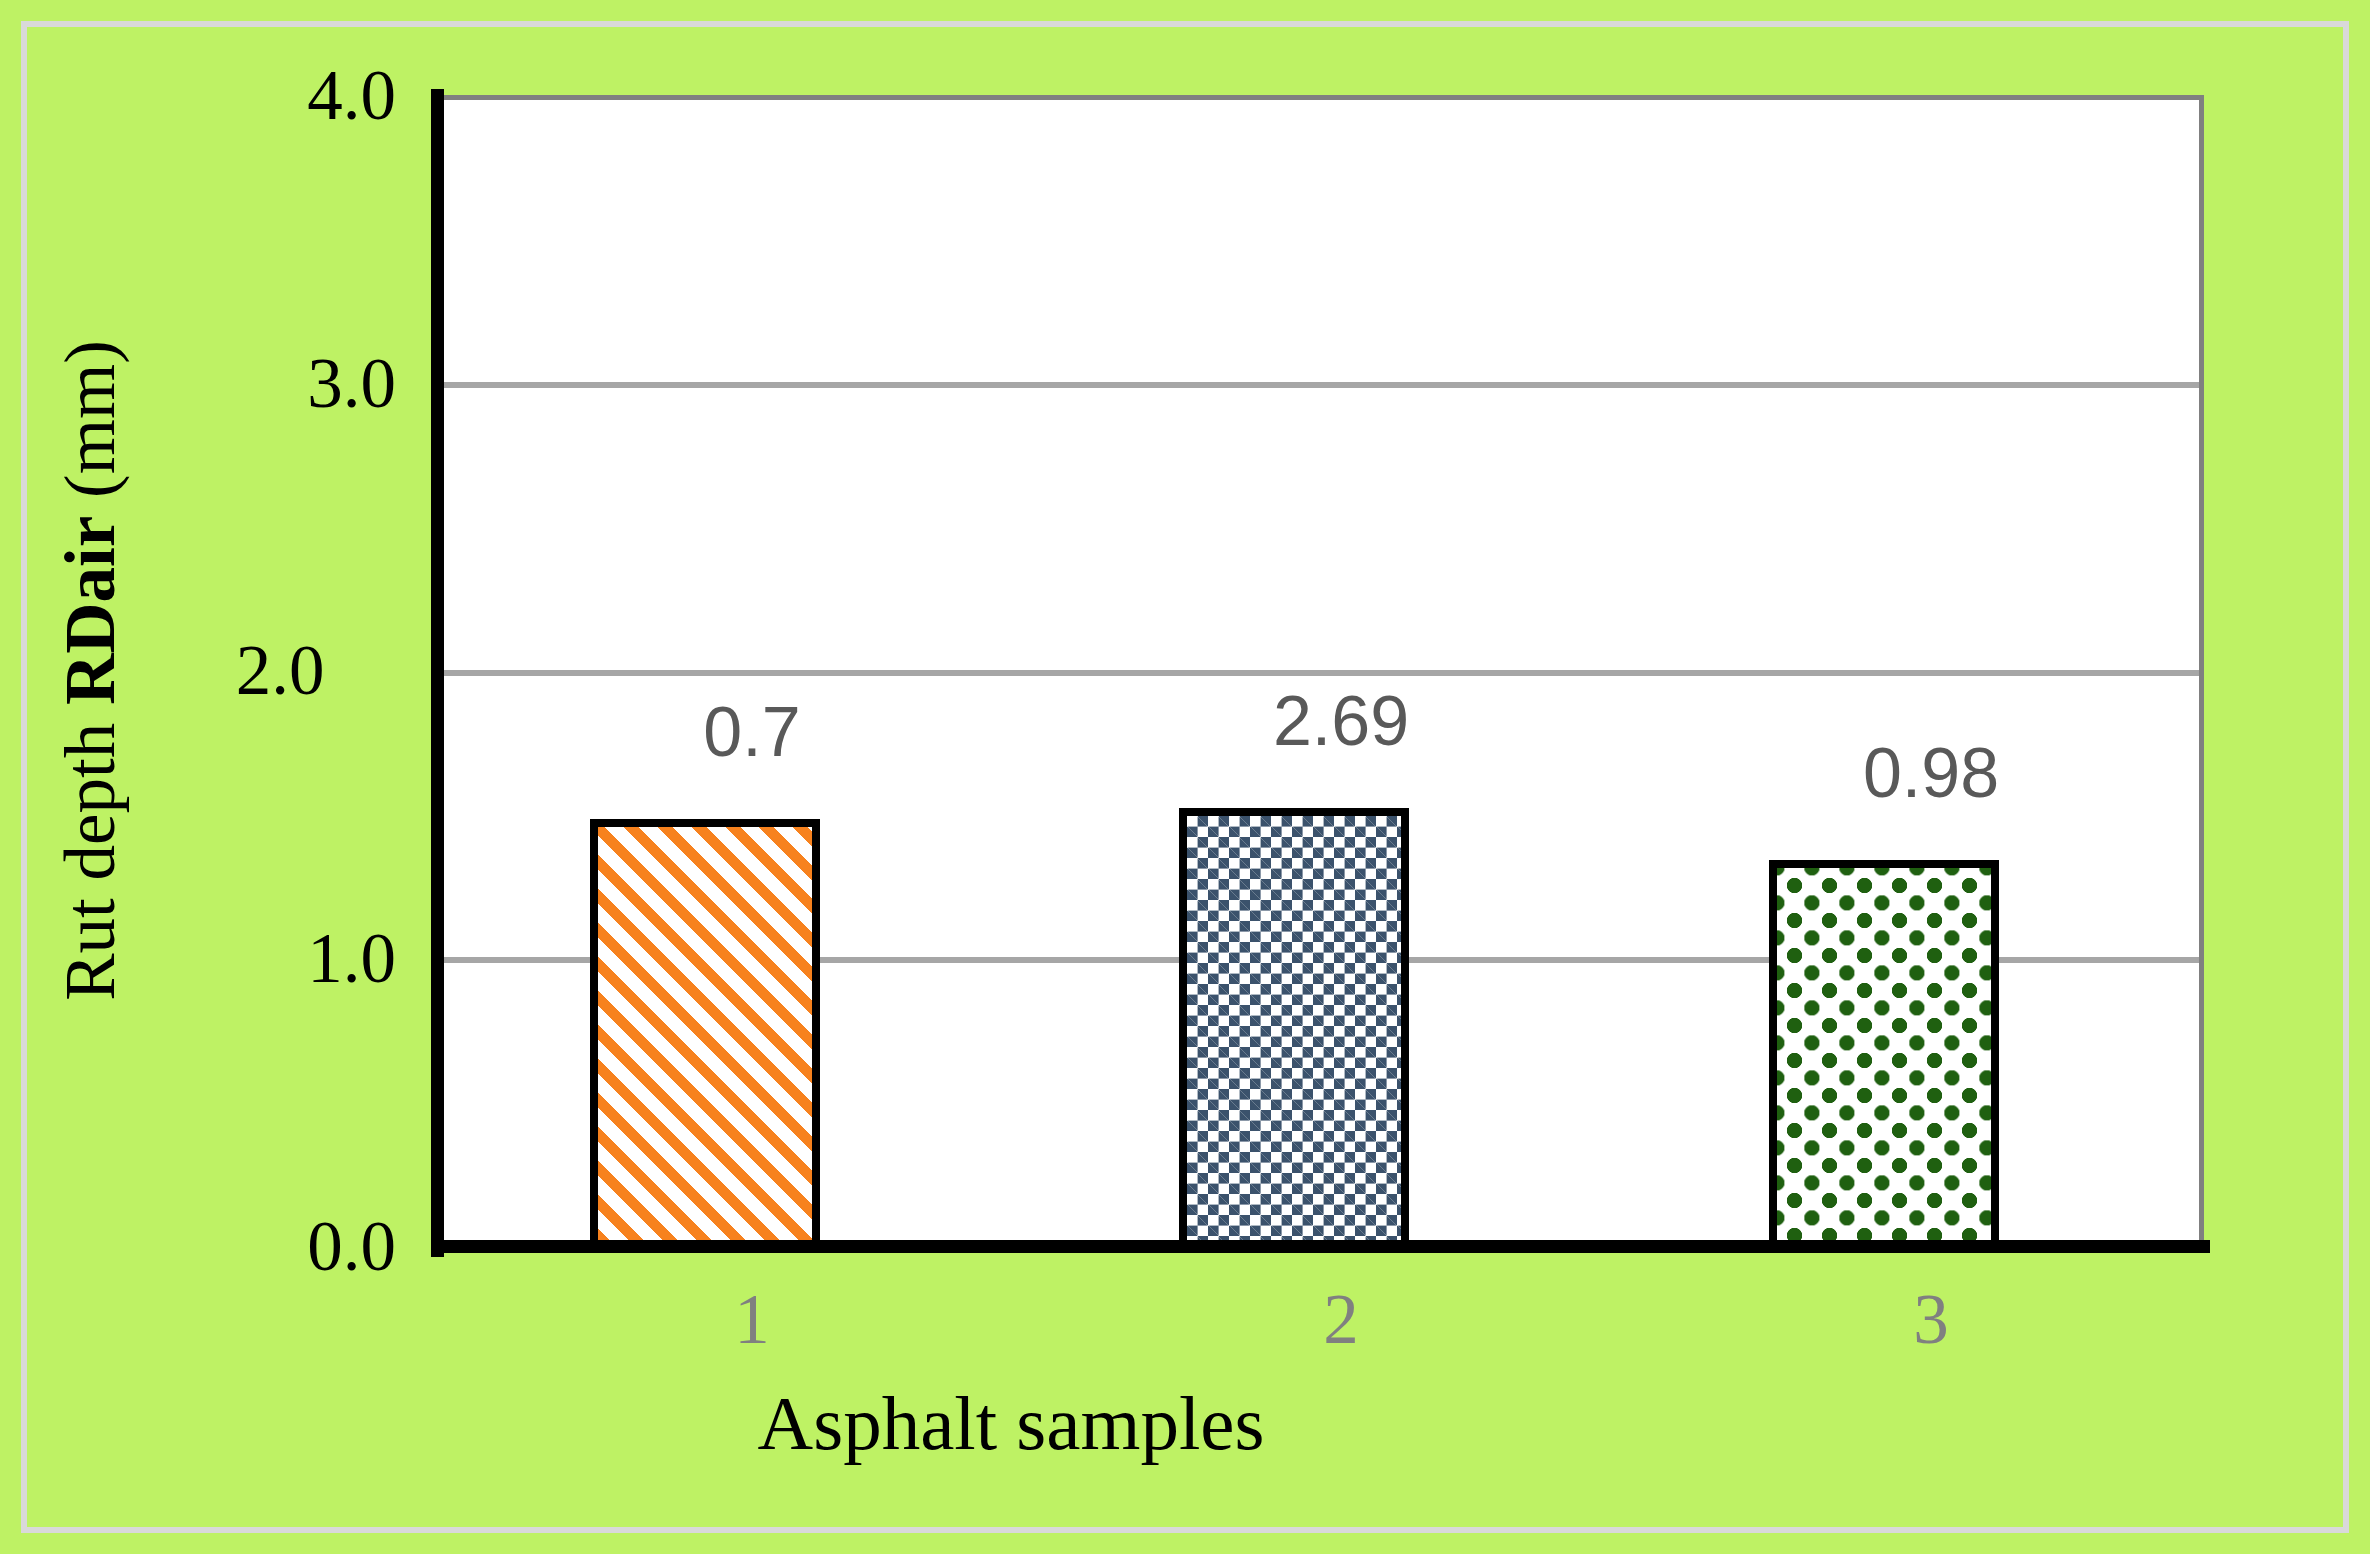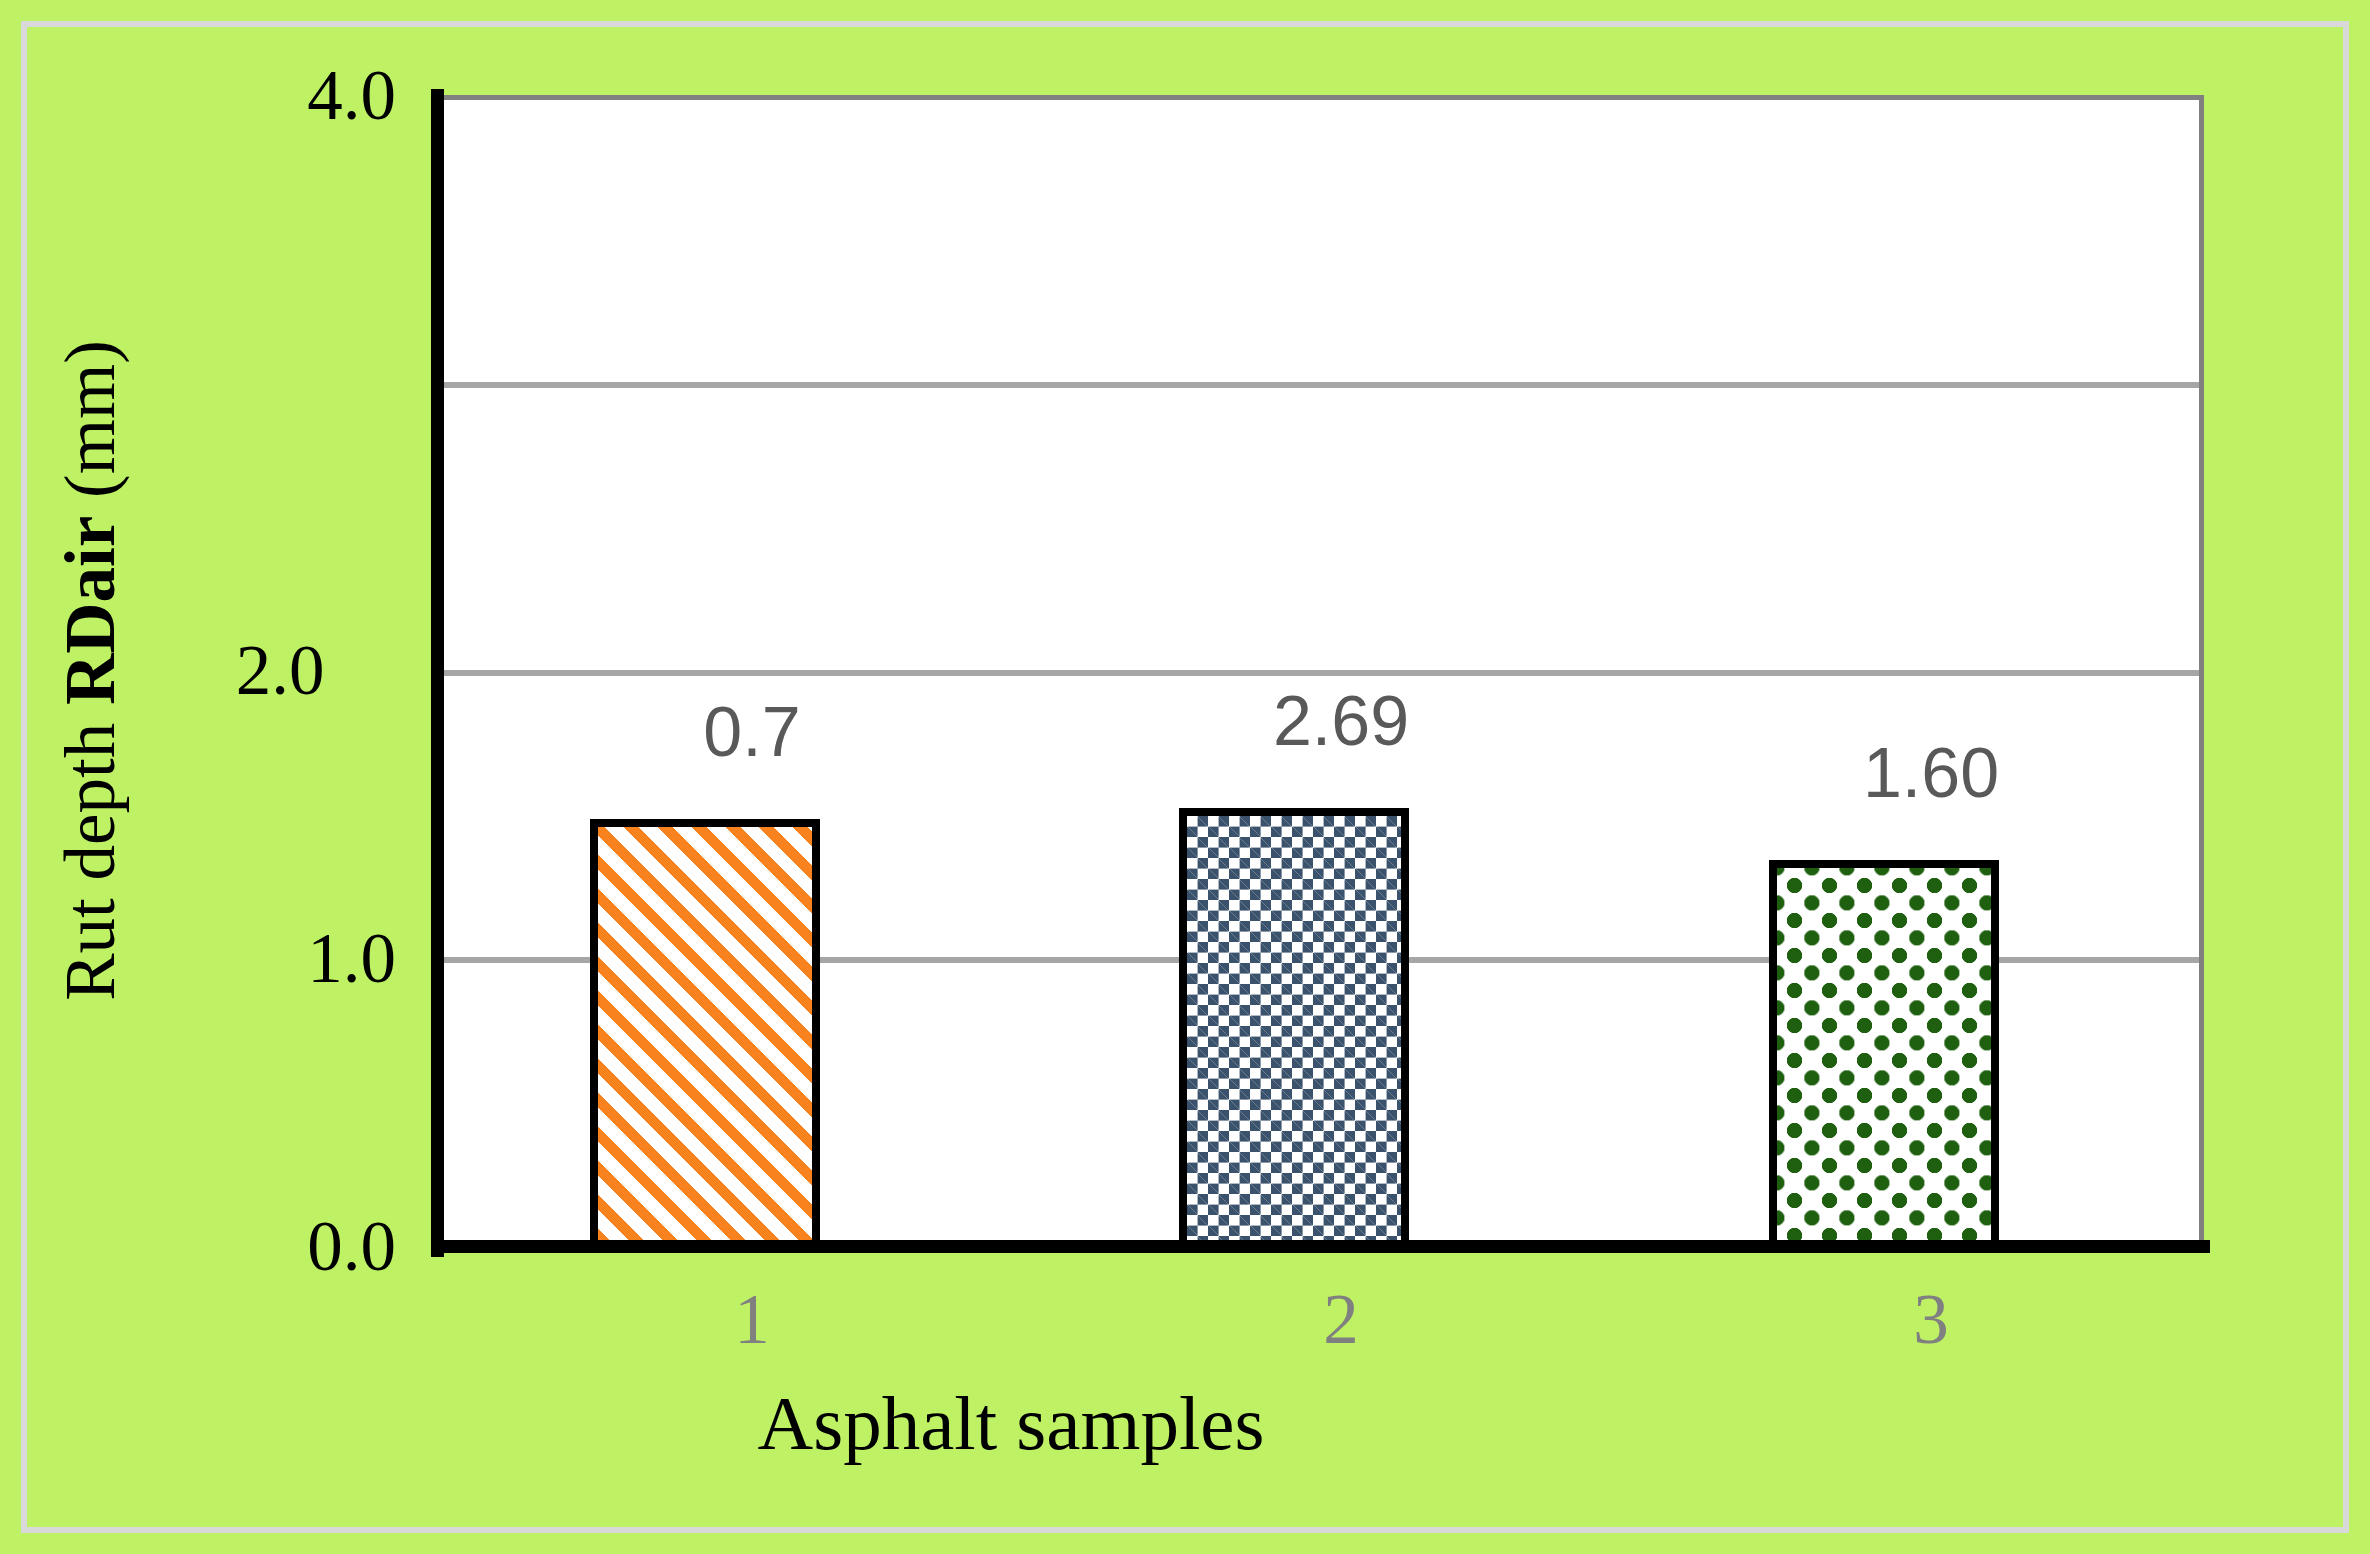--- a/index.html
+++ b/index.html
@@ -200,31 +200,32 @@
 
       <div class="bar pattern-blue-checker" style="left:743px; width:230px; height:443px; top:708px;"></div>
 
       <div class="bar pattern-green-dots" style="left:1333px; width:230px; height:391px; top:760px;"></div>
     </div>
 
     <div id="y-axis-line"></div>
     <div id="x-axis-line"></div>
 
     <div class="y-tick-label" style="top:60px; left:164px; width:232px; text-align:right; right:auto;">4.0</div>
+    <div class="y-tick-label" style="top:348px; left:164px; width:232px; text-align:right; right:auto;">3.0</div>
     <div class="y-tick-label" style="top:635px; left:164px; width:232px; text-align:center; right:auto;">2.0</div>
     <div class="y-tick-label" style="top:923px; left:164px; width:232px; text-align:right; right:auto;">1.0</div>
     <div class="y-tick-label" style="top:1211px; left:164px; width:232px; text-align:right; right:auto;">0.0</div>
 
     <div id="y-axis-title">
       <span>Rut depth </span><span class="bold">RDair</span><span> (mm)</span>
     </div>
 
     <div class="data-label" style="left:475px; top:697px; width:554px;">0.7</div>
     <div class="data-label" style="left:1064px; top:686px; width:554px;">2.69</div>
-    <div class="data-label" style="left:1654px; top:738px; width:554px;">1.60</div>
+    <div class="data-label" style="left:1654px; top:738px; width:554px;">0.98</div>
 
     <div class="x-tick-label" style="left:475px; top:1284px; width:554px;">1</div>
     <div class="x-tick-label" style="left:1064px; top:1284px; width:554px;">2</div>
     <div class="x-tick-label" style="left:1654px; top:1284px; width:554px;">3</div>
 
     <div id="x-axis-title">Asphalt samples</div>
 
   </div>
 </div>
 

